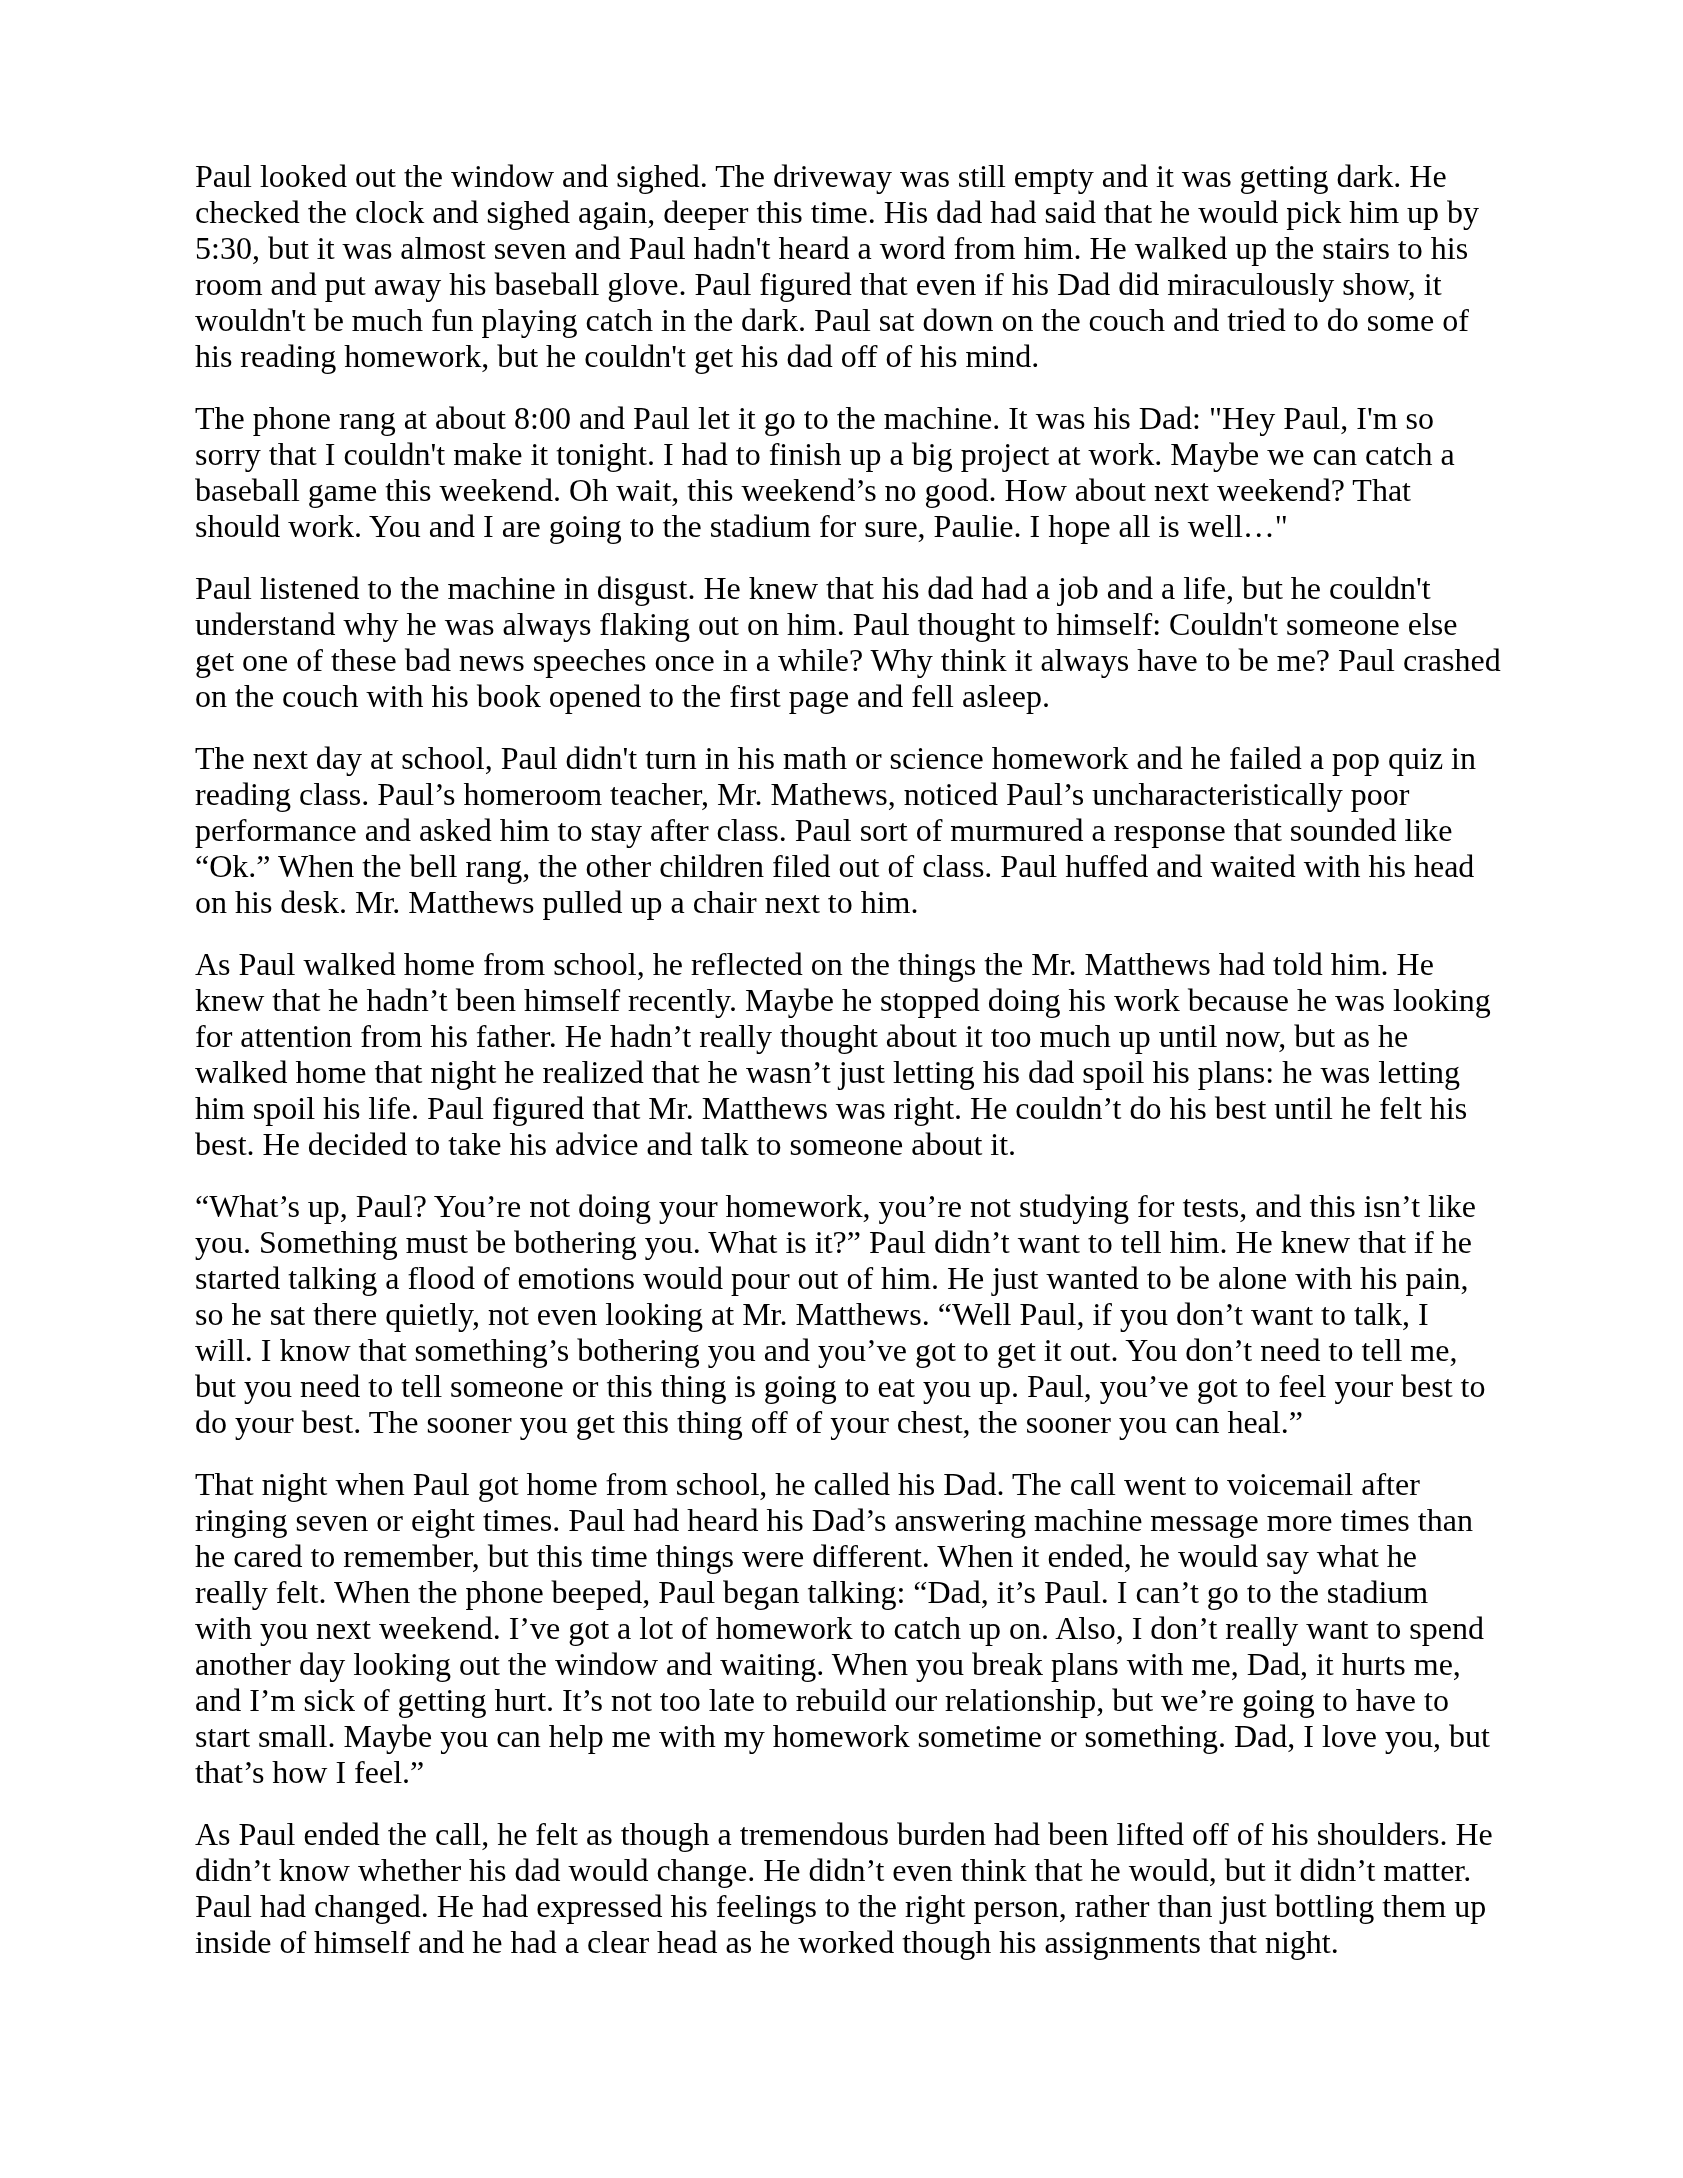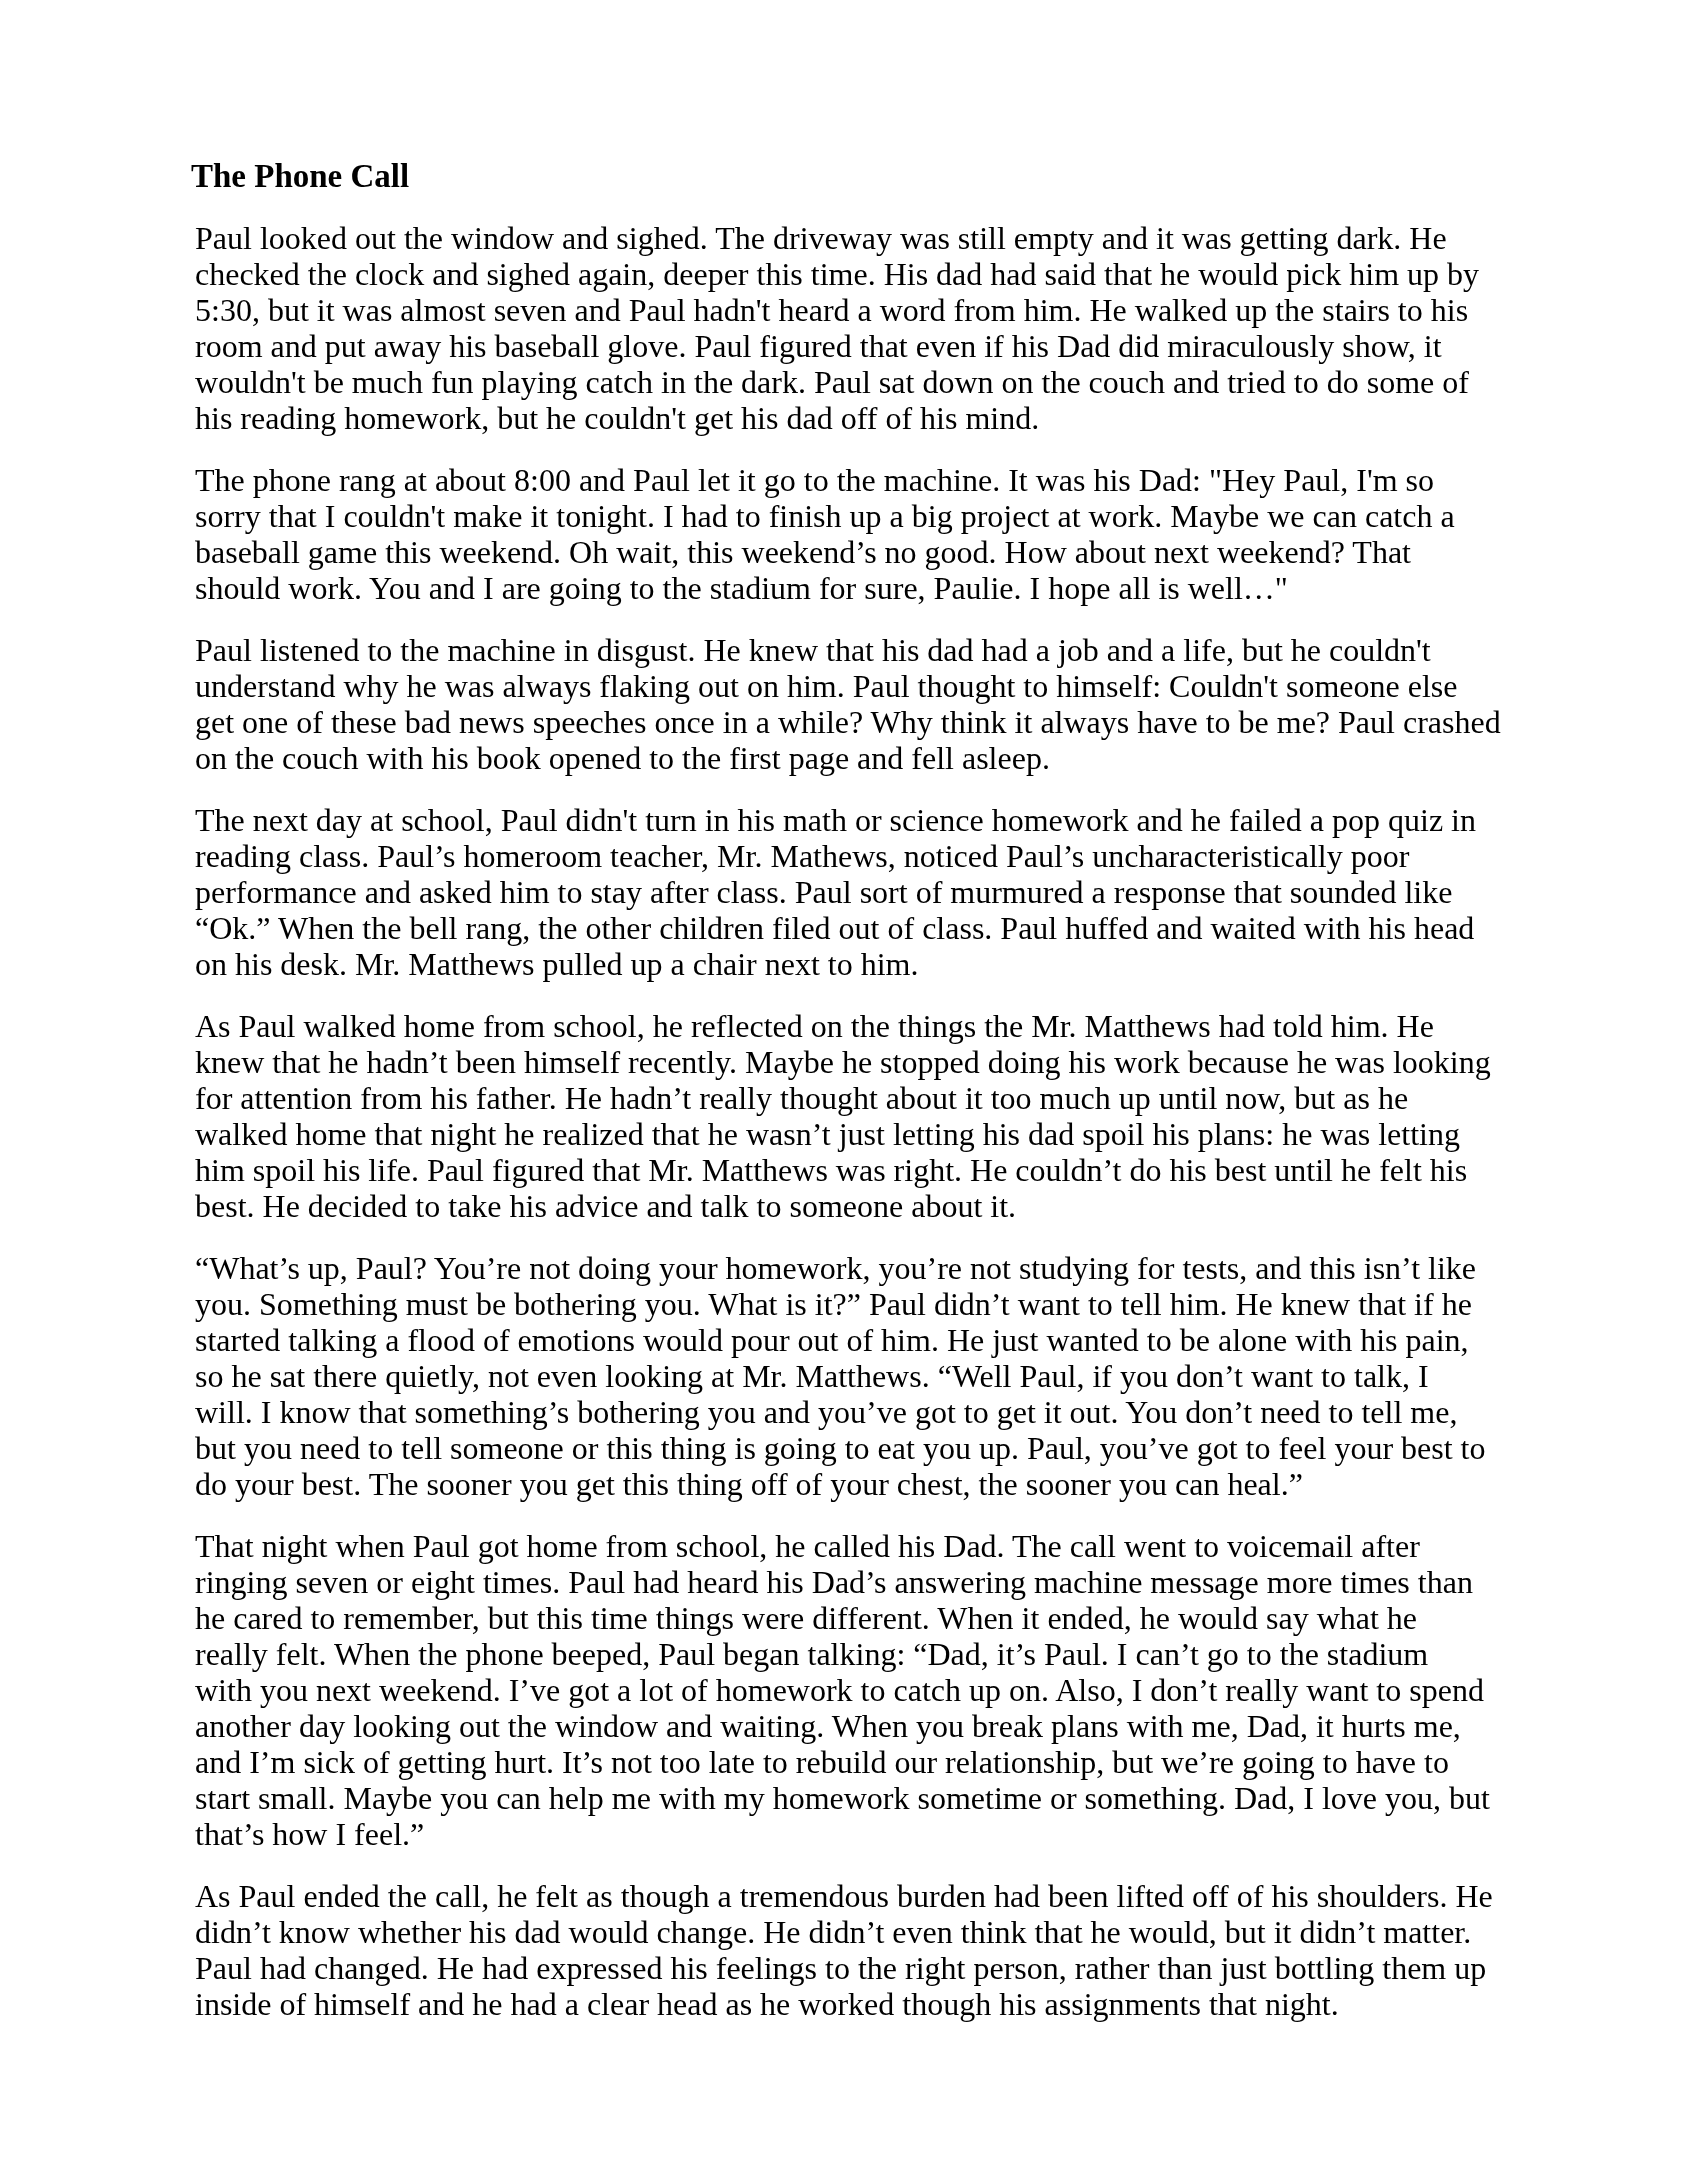--- a/index.html
+++ b/index.html
@@ -35,21 +35,20 @@
     white-space: pre-wrap;
   }
   .run { font-style: normal; }
   .run.italic { }
 </style>
 </head>
 <body>
 
 <div class="page" style="background: rgb(255, 255, 255); color: rgb(0, 0, 0);">
   <div class="content">
-    <h1 class="doc-title">The Phone Call</h1>
     <div class="body-text" id="paragraphs">
         <p class="para"><span class="run">Paul looked out the window and sighed. The driveway was still empty and it was getting dark. He
 checked the clock and sighed again, deeper this time. His dad had said that he would pick him up by
 5:30, but it was almost seven and Paul hadn't heard a word from him. He walked up the stairs to his
 room and put away his baseball glove. Paul figured that even if his Dad did miraculously show, it
 wouldn't be much fun playing catch in the dark. Paul sat down on the couch and tried to do some of
 his reading homework, but he couldn't get his dad off of his mind.</span></p>
         <p class="para"><span class="run">The phone rang at about 8:00 and Paul let it go to the machine. It was his Dad: "</span><span class="run italic">Hey Paul, I'm so
 sorry that I couldn't make it tonight. I had to finish up a big project at work. Maybe we can catch a
 baseball game this weekend. Oh wait, this weekend’s no good. How about next weekend? That

